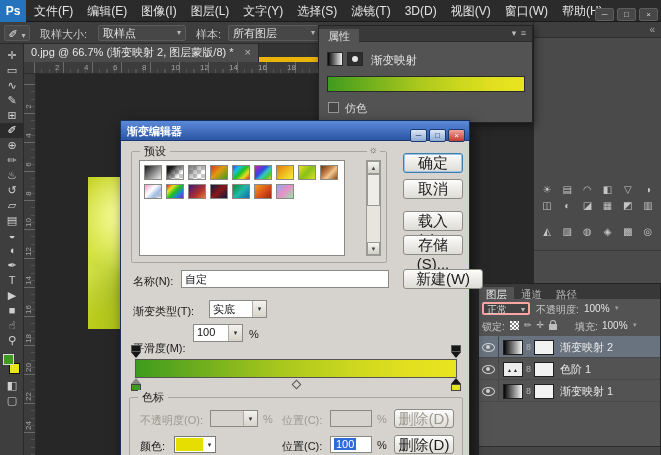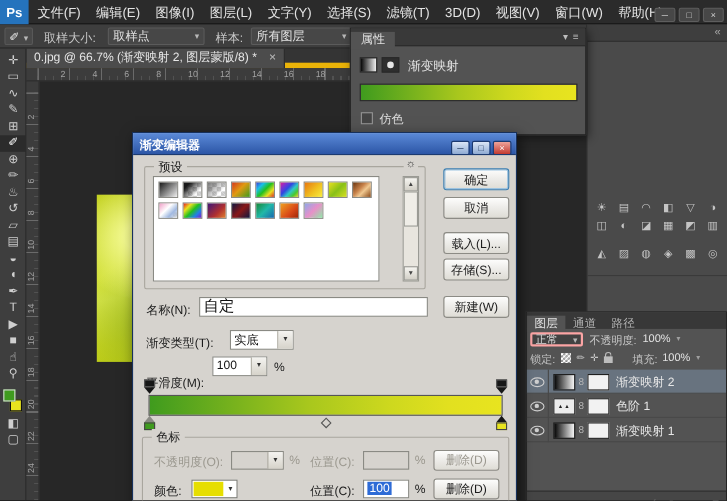--- a/index.html
+++ b/index.html
@@ -154,34 +154,34 @@
   .checker{background-color:#fff;
     background-image:linear-gradient(45deg,#c8c8c8 25%,transparent 25%,transparent 75%,#c8c8c8 75%),
                      linear-gradient(45deg,#c8c8c8 25%,transparent 25%,transparent 75%,#c8c8c8 75%);
     background-size:8px 8px;background-position:0 0,4px 4px}
   #presets-scroll{position:absolute;right:5px;top:8px;width:15px;height:96px;background:#e8e5de;border:1px solid #9a9a94}
   .sb-btn{position:absolute;left:0;right:0;height:13px;background:linear-gradient(#f6f5f1,#d2cfc6);border:1px solid #9a9a94;
           font-size:6px;color:#444;text-align:center;line-height:12px}
   .sb-up{top:0}.sb-down{bottom:0}
   #sb-thumb{position:absolute;left:0;right:0;top:13px;height:32px;background:#efede7;border:1px solid #9a9a94}
 
-  .wbtn{position:absolute;font-family:inherit;font-size:11px;color:#1c1c1c;text-align:center;
+  .wbtn{position:absolute;font-family:inherit;font-size:15px;color:#1c1c1c;text-align:center;
         background:linear-gradient(180deg,#fdfdfc,#eeedea 45%,#dedcd5);border:1px solid #8c8b85;border-radius:3px}
   .wbtn.primary{border-color:#3c7fb1;box-shadow:0 0 0 1px #9cc3e0 inset}
   .wbtn.dis{color:#9b988f}
   #btn-ok{left:282px;top:32px;width:60px;height:20px}
   #btn-cancel{left:282px;top:58px;width:60px;height:20px}
   #btn-load{left:282px;top:90px;width:60px;height:20px}
   #btn-save{left:282px;top:114px;width:60px;height:20px}
-  #btn-new{left:282px;top:148px;width:60px;height:20px}
+  #btn-new{left:282px;top:148px;width:80px;height:20px}
 
   .dlabel{position:absolute;font-size:11px;color:#1a1a1a;white-space:nowrap}
   .dlabel.dis{color:#9b988f}
   #lbl-name{left:12px;top:153px}
-  .dinput{position:absolute;background:#fff;border:1px solid #8a8a84;font-family:inherit;font-size:14px;padding:1px 3px;color:#111}
+  .dinput{position:absolute;background:#fff;border:1px solid #8a8a84;font-family:inherit;font-size:11px;padding:1px 3px;color:#111}
   #inp-name{left:60px;top:149px;width:208px;height:18px}
   #lbl-type{left:12px;top:183px}
   .combo{position:absolute;background:#fff;border:1px solid #8a8a84;display:flex}
   .combo-text{flex:1;font-size:11px;padding:1px 3px;color:#111;white-space:nowrap}
   .combo-btn{width:14px;flex:none;background:linear-gradient(180deg,#f4f3f0,#d6d3ca);border-left:1px solid #b0ada4;
              font-size:7px;color:#333;text-align:center;line-height:15px}
   .combo.dis{background:#d6d3ce}
   #combo-type{left:88px;top:179px;width:58px;height:18px}
   #lbl-smooth{left:12px;top:220px}
   #combo-smooth{left:72px;top:203px;width:50px;height:18px}

